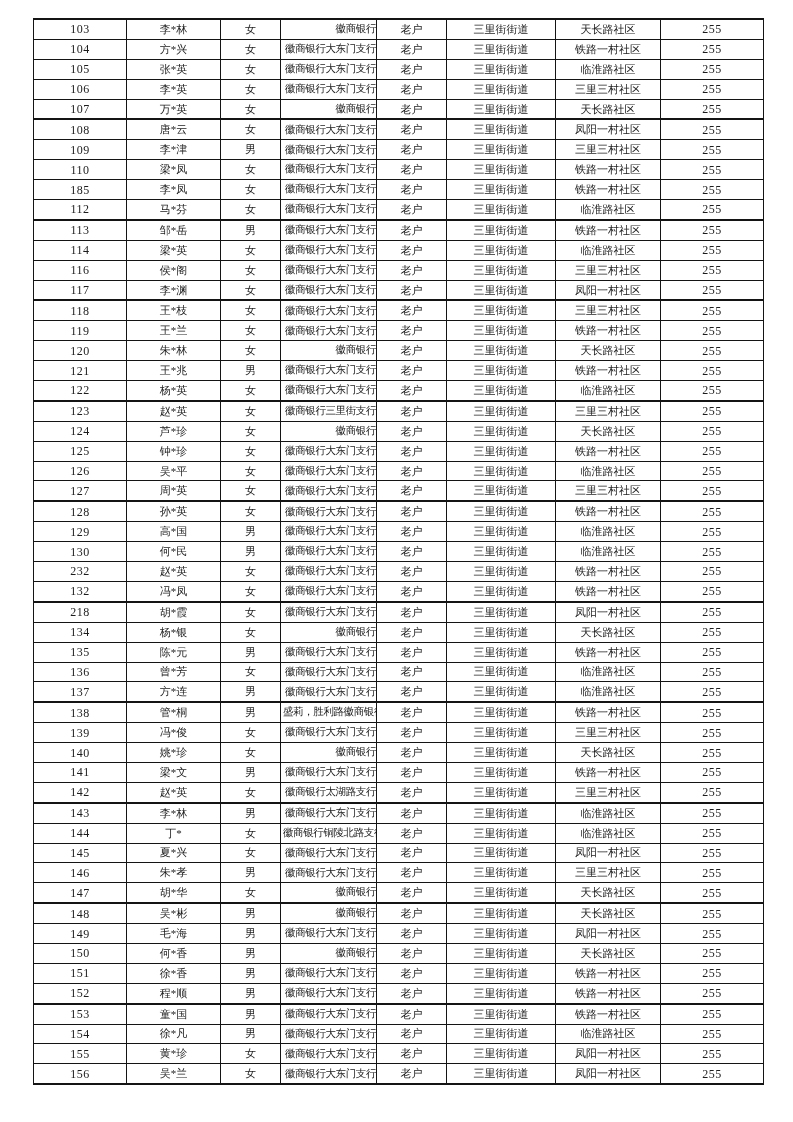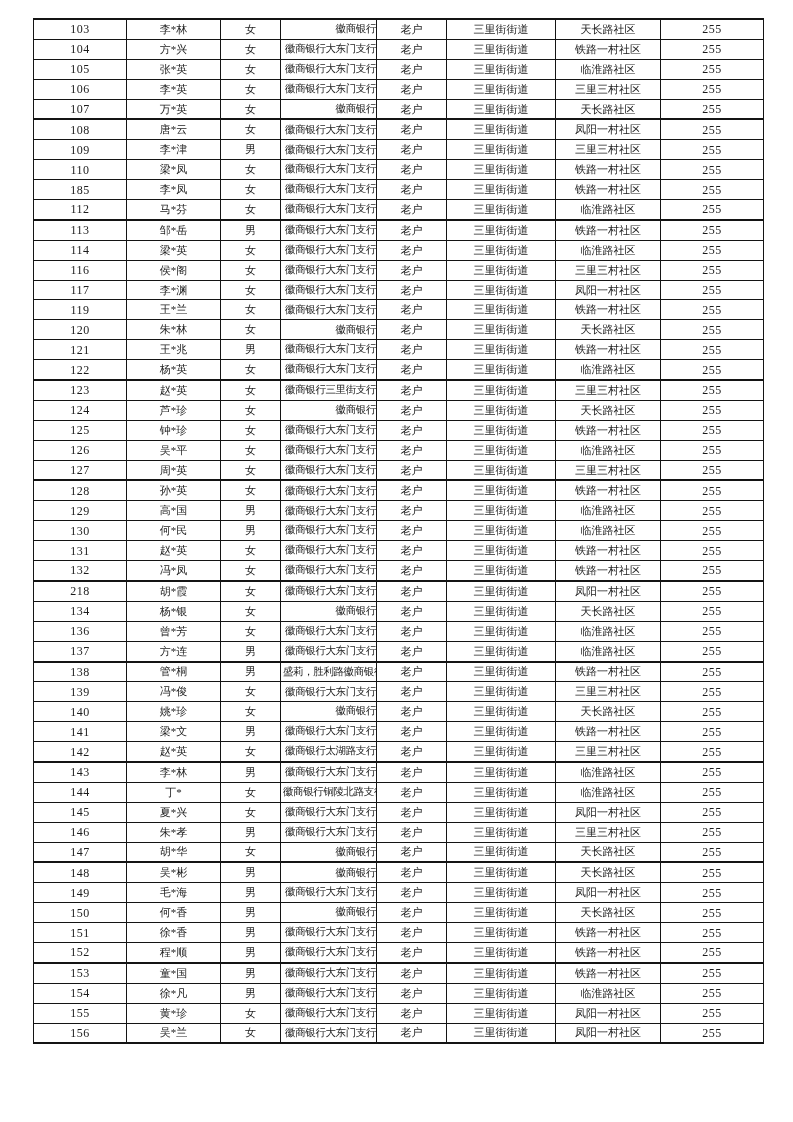--- a/index.html
+++ b/index.html
@@ -213,20 +213,30 @@
         <tr>
           <td class="c0">117</td>
           <td class="c1">李*渊</td>
           <td class="c2">女</td>
           <td class="c3">徽商银行大东门支行</td>
           <td class="c4">老户</td>
           <td class="c5">三里街街道</td>
           <td class="c6">凤阳一村社区</td>
           <td class="c7">255</td>
         </tr>
+        <tr class="heavy-top">
+          <td class="c0">118</td>
+          <td class="c1">王*枝</td>
+          <td class="c2">女</td>
+          <td class="c3">徽商银行大东门支行</td>
+          <td class="c4">老户</td>
+          <td class="c5">三里街街道</td>
+          <td class="c6">三里三村社区</td>
+          <td class="c7">255</td>
+        </tr>
         <tr>
           <td class="c0">119</td>
           <td class="c1">王*兰</td>
           <td class="c2">女</td>
           <td class="c3">徽商银行大东门支行</td>
           <td class="c4">老户</td>
           <td class="c5">三里街街道</td>
           <td class="c6">铁路一村社区</td>
           <td class="c7">255</td>
         </tr>
@@ -334,21 +344,21 @@
           <td class="c0">130</td>
           <td class="c1">何*民</td>
           <td class="c2">男</td>
           <td class="c3">徽商银行大东门支行</td>
           <td class="c4">老户</td>
           <td class="c5">三里街街道</td>
           <td class="c6">临淮路社区</td>
           <td class="c7">255</td>
         </tr>
         <tr>
-          <td class="c0">131</td>
+          <td class="c0">232</td>
           <td class="c1">赵*英</td>
           <td class="c2">女</td>
           <td class="c3">徽商银行大东门支行</td>
           <td class="c4">老户</td>
           <td class="c5">三里街街道</td>
           <td class="c6">铁路一村社区</td>
           <td class="c7">255</td>
         </tr>
         <tr>
           <td class="c0">132</td>
@@ -371,20 +381,30 @@
           <td class="c7">255</td>
         </tr>
         <tr>
           <td class="c0">134</td>
           <td class="c1">杨*银</td>
           <td class="c2">女</td>
           <td class="c3">徽商银行</td>
           <td class="c4">老户</td>
           <td class="c5">三里街街道</td>
           <td class="c6">天长路社区</td>
+          <td class="c7">255</td>
+        </tr>
+        <tr>
+          <td class="c0">135</td>
+          <td class="c1">陈*元</td>
+          <td class="c2">男</td>
+          <td class="c3">徽商银行大东门支行</td>
+          <td class="c4">老户</td>
+          <td class="c5">三里街街道</td>
+          <td class="c6">铁路一村社区</td>
           <td class="c7">255</td>
         </tr>
         <tr>
           <td class="c0">136</td>
           <td class="c1">曾*芳</td>
           <td class="c2">女</td>
           <td class="c3">徽商银行大东门支行</td>
           <td class="c4">老户</td>
           <td class="c5">三里街街道</td>
           <td class="c6">临淮路社区</td>

